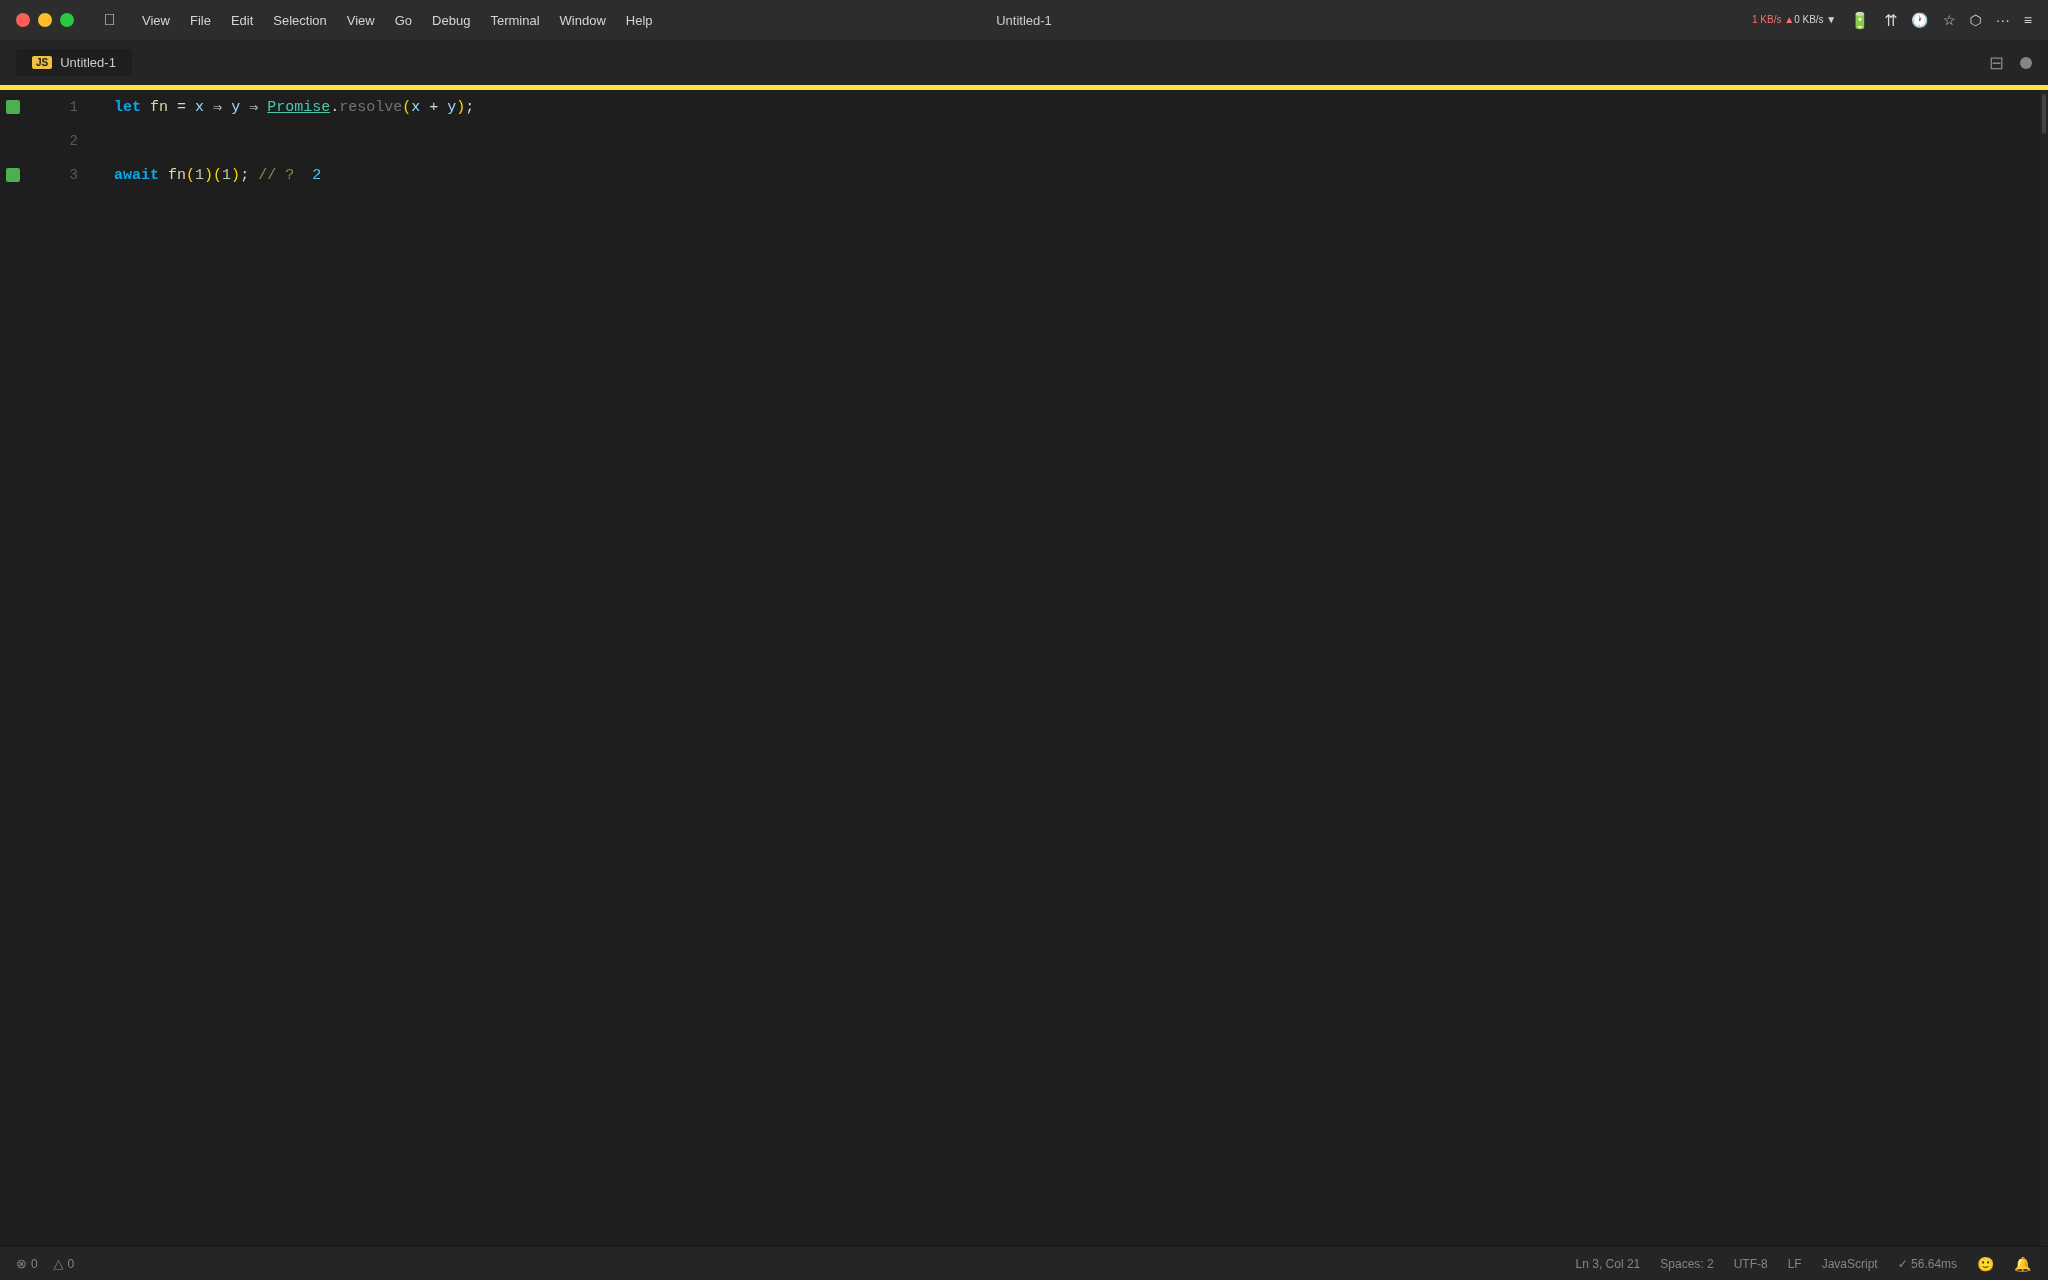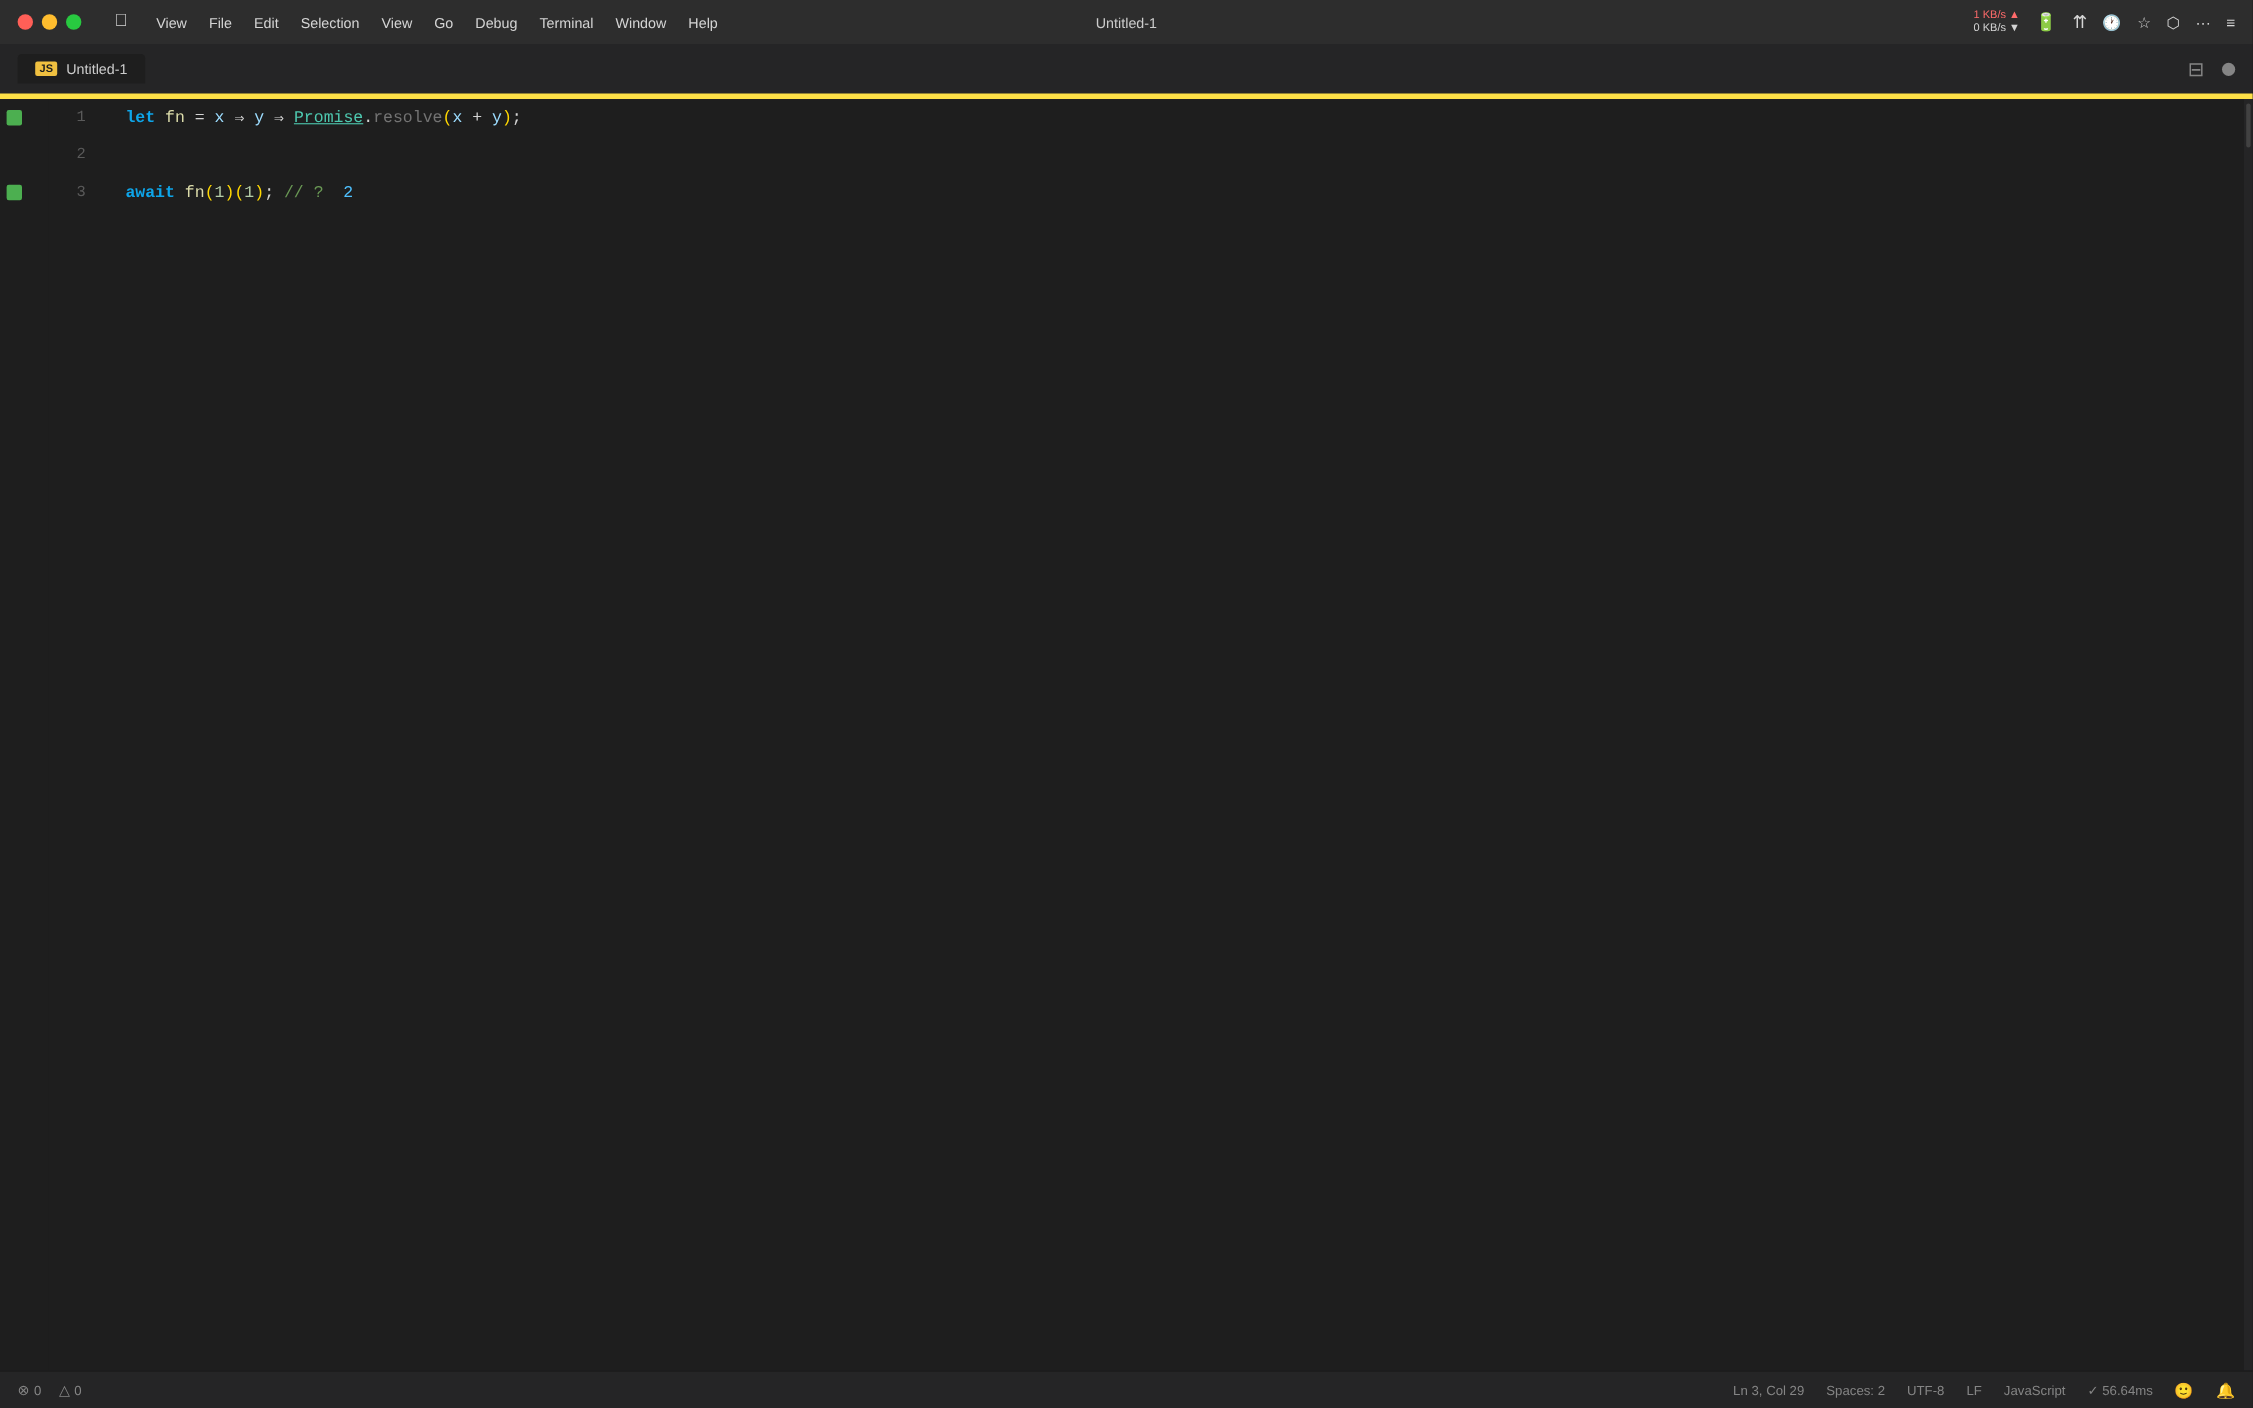--- a/index.html
+++ b/index.html
@@ -288,21 +288,21 @@
     }
 
     .status-check {
       color: #858585;
       font-size: 12px;
     }
 
     
     .net-info {
       display: flex;
-      flex-direction: column;
+      flex-direction: row;
       align-items: flex-end;
       font-size: 10px;
       color: #d4d4d4;
       line-height: 1.2;
     }
 
     .battery-icon {
       display: inline-flex;
       align-items: center;
       gap: 2px;
@@ -419,21 +419,21 @@
       <span class="status-icon">⊗</span>
       <span>0</span>
     </div>
     <div class="status-item">
       <span class="status-icon">△</span>
       <span>0</span>
     </div>
   </div>
 
   <div class="statusbar-right">
-    <span class="status-right-item">Ln 3, Col 29</span>
+    <span class="status-right-item">Ln 3, Col 21</span>
     <span class="status-right-item">Spaces: 2</span>
     <span class="status-right-item">UTF-8</span>
     <span class="status-right-item">LF</span>
     <span class="status-right-item">JavaScript</span>
     <span class="status-check">✓ 56.64ms</span>
     <span style="color:#858585;font-size:14px;">🙂</span>
     <span style="color:#858585;font-size:14px;">🔔</span>
   </div>
 </div>
 

